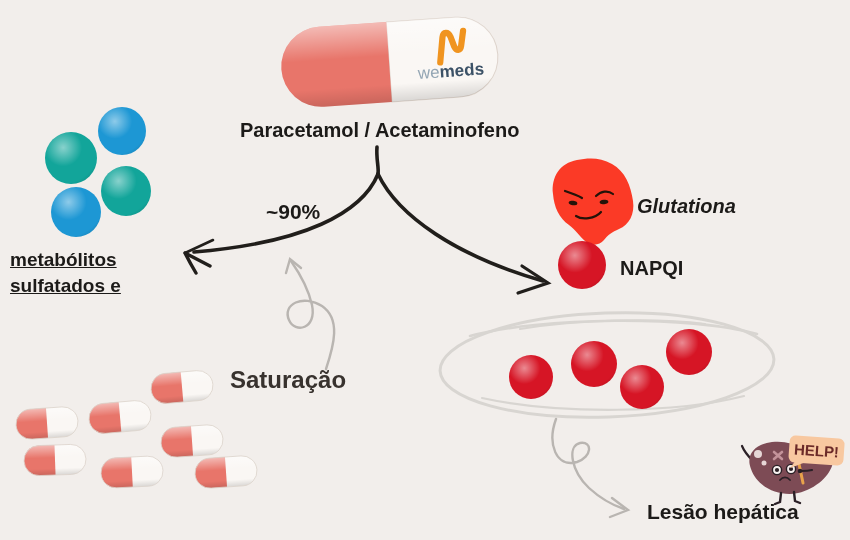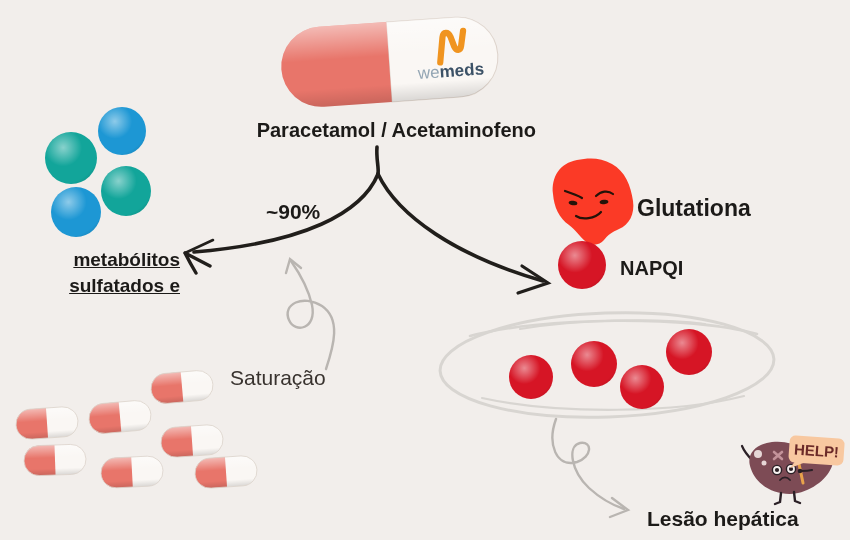--- a/index.html
+++ b/index.html
@@ -4,21 +4,21 @@
 <style>
   html,body{margin:0;padding:0;}
   body{
     width:850px;height:540px;position:relative;overflow:hidden;
     background:#f2eeeb;
     font-family:"Liberation Sans",sans-serif;
   }
   #stage{position:absolute;left:0;top:0;width:850px;height:540px;}
   svg{position:absolute;left:0;top:0;}
   .lbl{position:absolute;color:#1c1a18;font-weight:700;white-space:nowrap;}
-  .lbl.center{text-align:right;white-space:normal;}
+  .lbl.center{text-align:left;white-space:normal;}
   .lbl span{display:block;text-decoration:underline;}
 </style>
 </head>
 <body>
 
 <div id="stage">
 
 <svg width="850" height="540" viewBox="0 0 850 540">
   <defs>
     <radialGradient id="ballShine" cx="0.35" cy="0.3" r="0.95">
@@ -179,22 +179,22 @@
 
 <div class="lbl center" style="left:240px;top:119px;width:296px;font-size:20px;">Paracetamol / Acetaminofeno</div>
 
 <div class="lbl" style="left:266px;top:200px;font-size:21px;">~90%</div>
 
 <div class="lbl center" style="left:10px;top:247px;width:170px;font-size:19px;line-height:26px;">
   <span>metabólitos</span>
   <span>sulfatados e</span>
 </div>
 
-<div class="lbl" style="left:637px;top:195px;font-size:23px;">Glutationa</div>
+<div class="lbl" style="left:637px;top:195px;font-size:20px;font-style:italic;">Glutationa</div>
 
 <div class="lbl" style="left:620px;top:257px;font-size:20px;">NAPQI</div>
 
-<div class="lbl" style="left:230px;top:366px;font-size:21px;font-weight:400;color:#38322e;">Saturação</div>
-
-
-<div class="lbl" style="left:647px;top:500px;font-size:21px;margin-top:7px;">Lesão hepática</div>
+<div class="lbl" style="left:230px;top:366px;font-size:24px;font-weight:700;color:#38322e;">Saturação</div>
+
+
+<div class="lbl" style="left:647px;top:500px;font-size:21px;">Lesão hepática</div>
 
 </div>
 
 </body></html>

